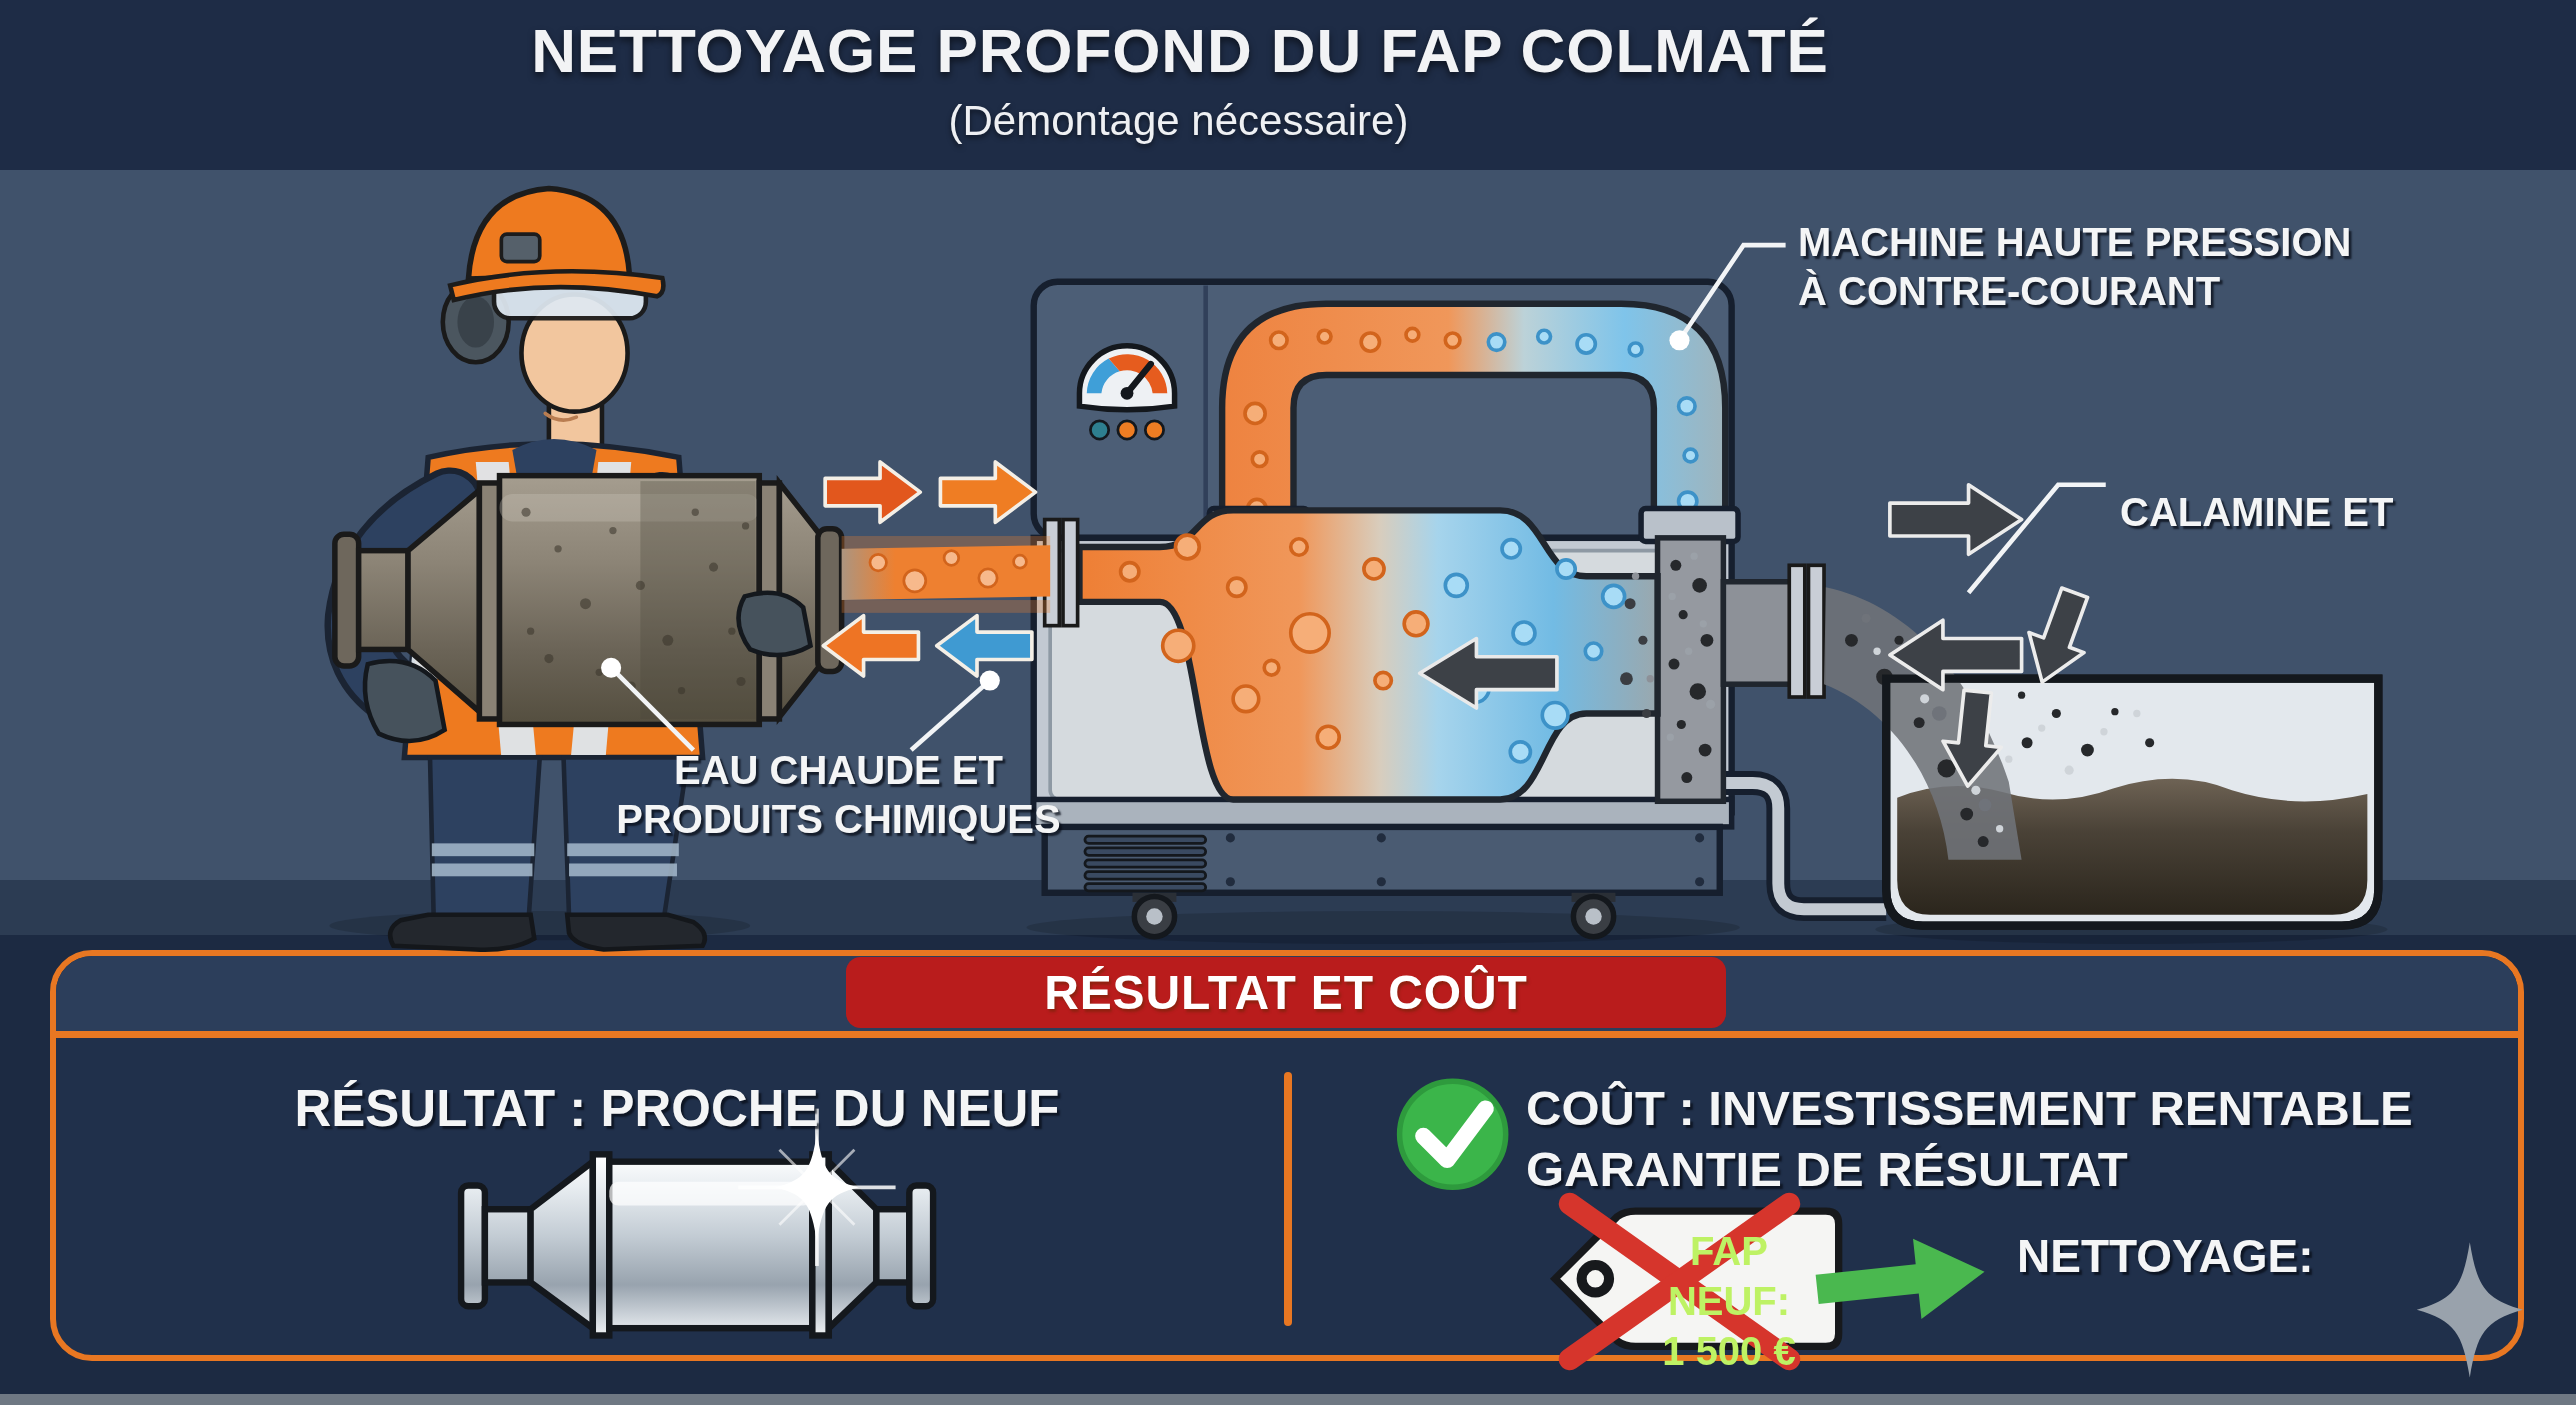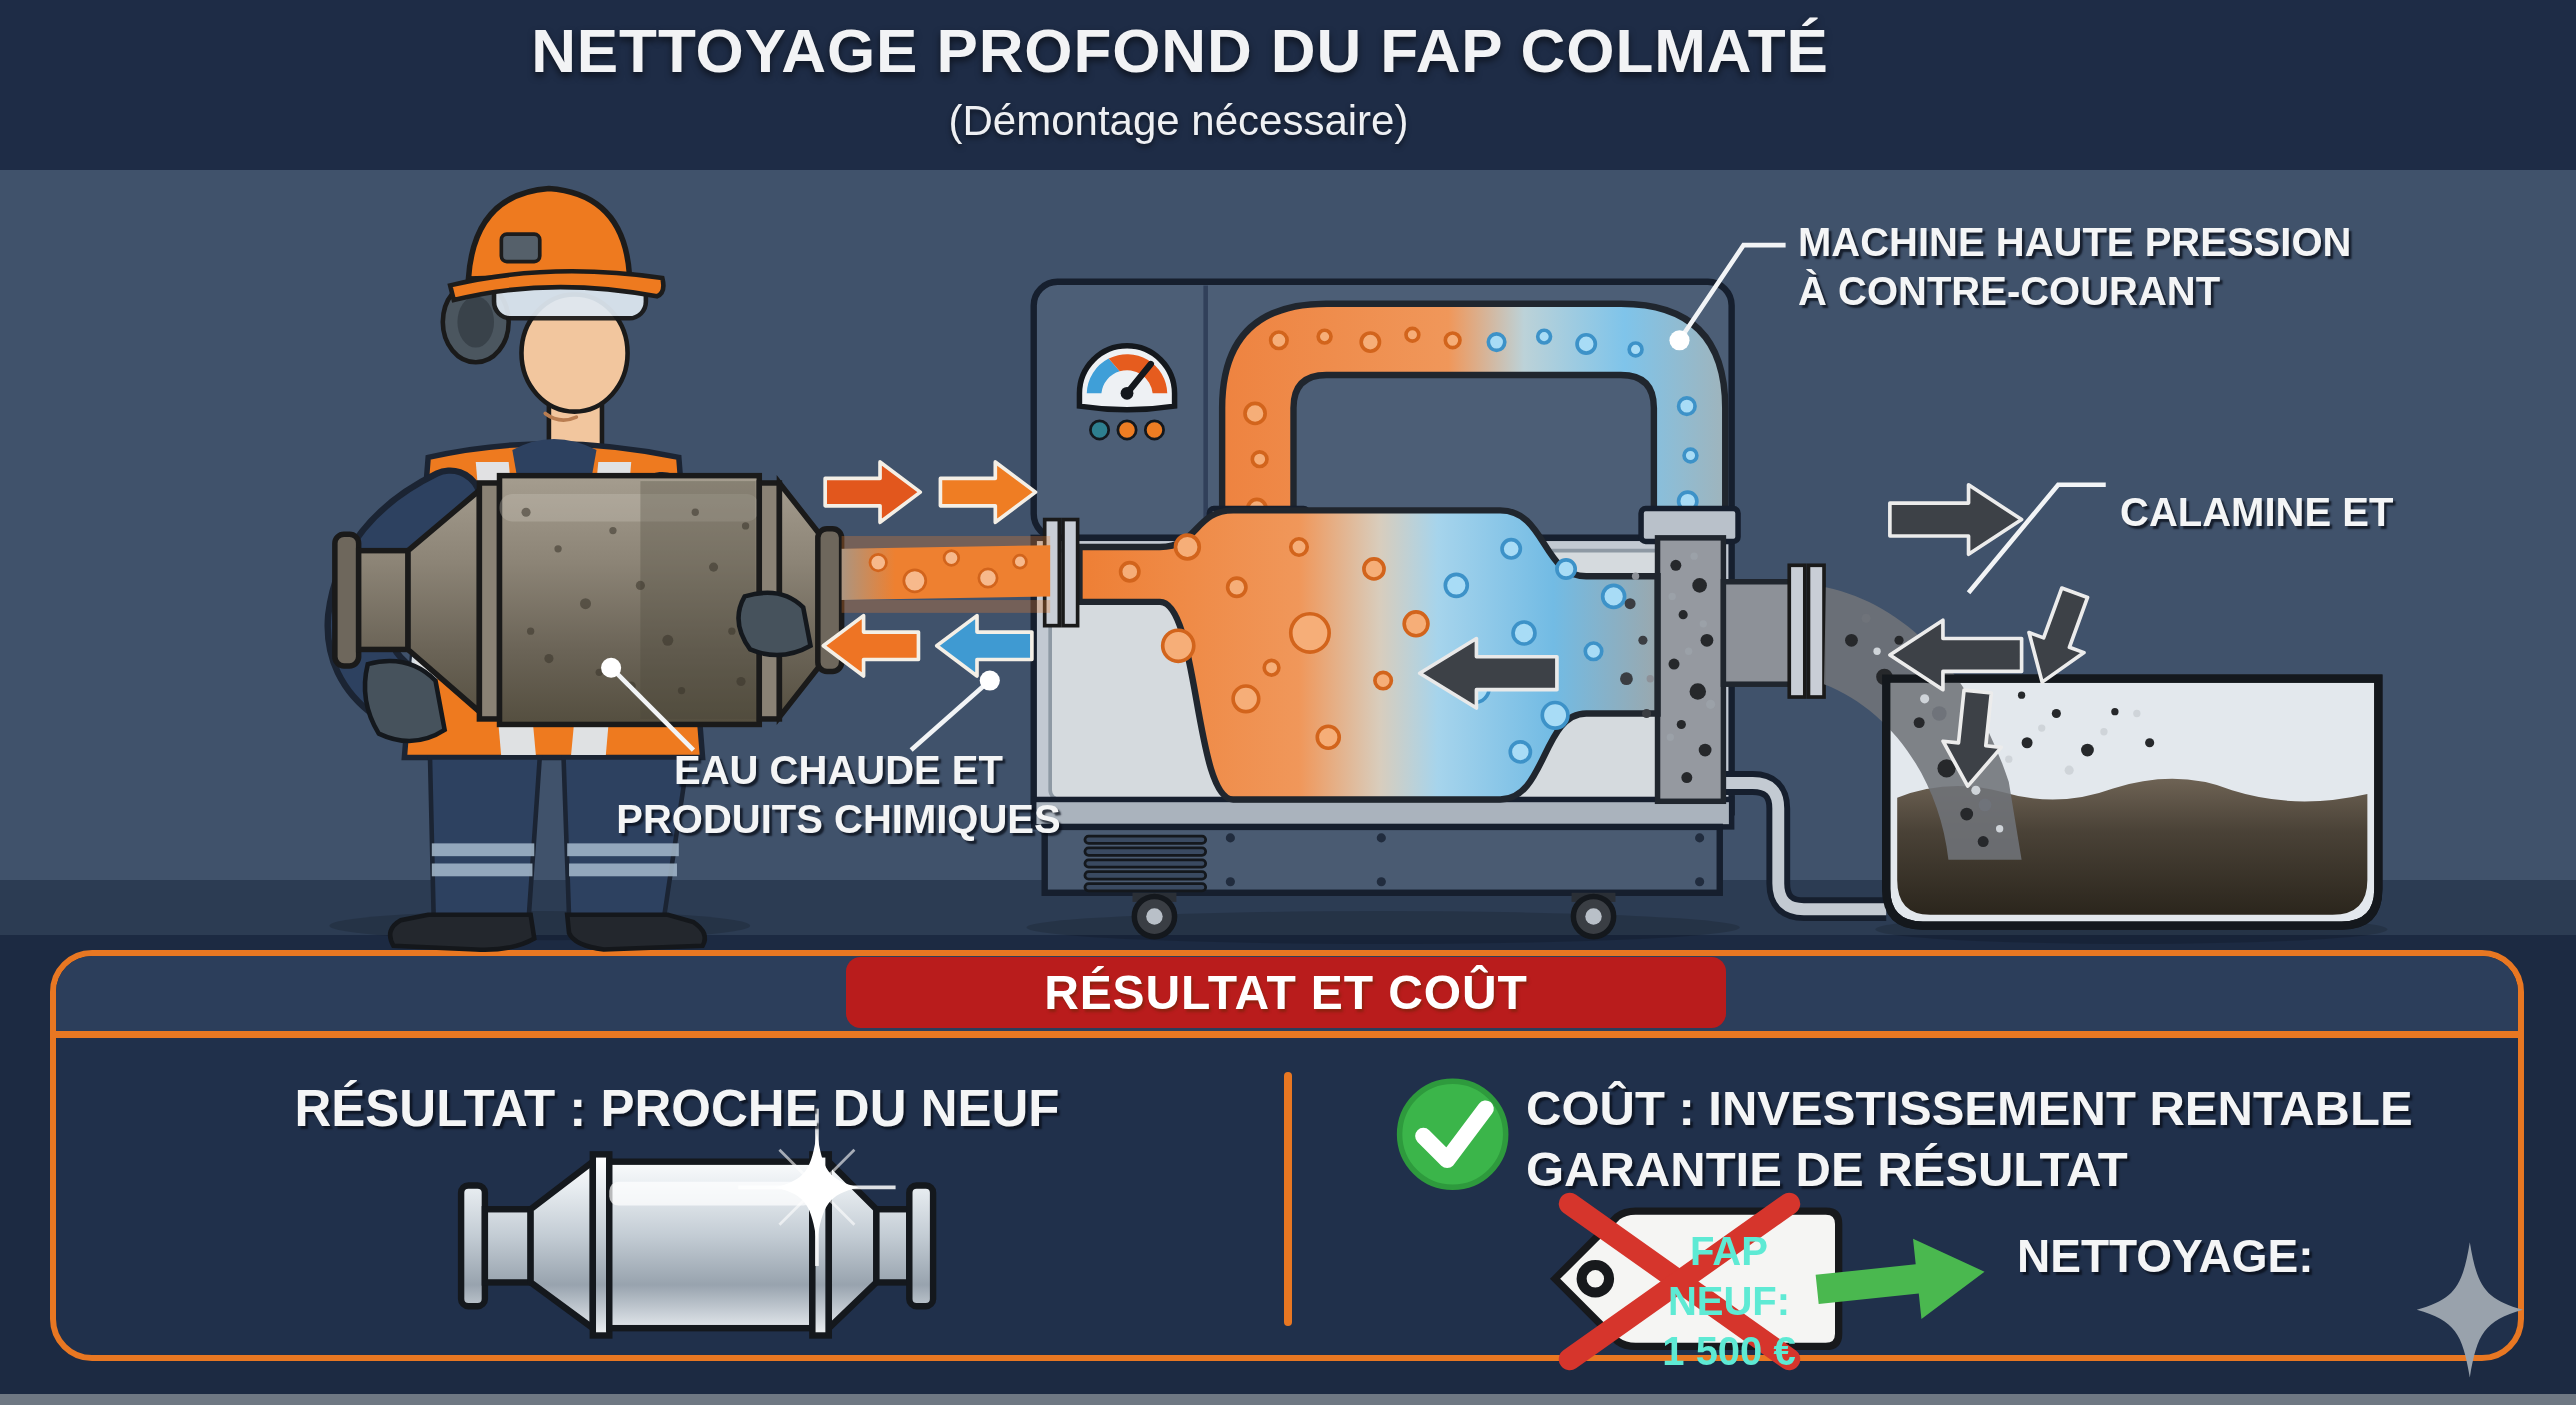--- a/index.html
+++ b/index.html
@@ -30,21 +30,21 @@
          color:#eef0f3;text-shadow:0 2.7px 5.5px rgba(0,0,0,.5);}
   .lbl{font-size:40px;font-weight:700;color:#f4f5f6;line-height:1.22;
        text-shadow:2.7px 2.7px 1.8px rgba(8,14,24,.75);white-space:nowrap;}
   .lbl-machine{left:1798px;top:218px;text-align:left;}
   .lbl-waste{left:2120px;top:440px;text-align:left;margin-top:48px;}
   .lbl-fluid{left:574px;top:746px;width:529px;text-align:center;}
   .h-result{left:110px;top:1079px;width:1134px;text-align:center;font-size:51px;font-weight:700;
             color:#f4f5f6;text-shadow:2.7px 2.7px 1.8px rgba(8,14,24,.75);}
   .h-cost{left:1526px;top:1078px;font-size:49px;font-weight:700;color:#f4f5f6;line-height:1.24;
           text-shadow:2.7px 2.7px 1.8px rgba(8,14,24,.75);white-space:nowrap;}
-  .tag-text{left:1624px;top:1226px;width:210px;text-align:center;color:#5eead4;font-weight:700;
+  .tag-text{left:1624px;top:1226px;width:210px;text-align:center;color:#bef264;font-weight:700;
             line-height:1.25;font-size:40px;}
   .cleaning{left:2011px;top:1228px;font-weight:700;line-height:1.22;white-space:nowrap;margin-left:6px;}
   .cleaning .c1{font-size:46px;color:#f4f5f6;text-shadow:2.7px 2.7px 1.8px rgba(8,14,24,.75);}
   .cleaning .c2{font-size:48px;color:#4bb751;text-shadow:2.7px 2.7px 1.8px rgba(8,14,24,.75);}
   svg.art{left:0;top:0;width:2576px;height:1405px;pointer-events:none;}
 </style>
 </head>
 <body>
 
 <div class="canvas">

